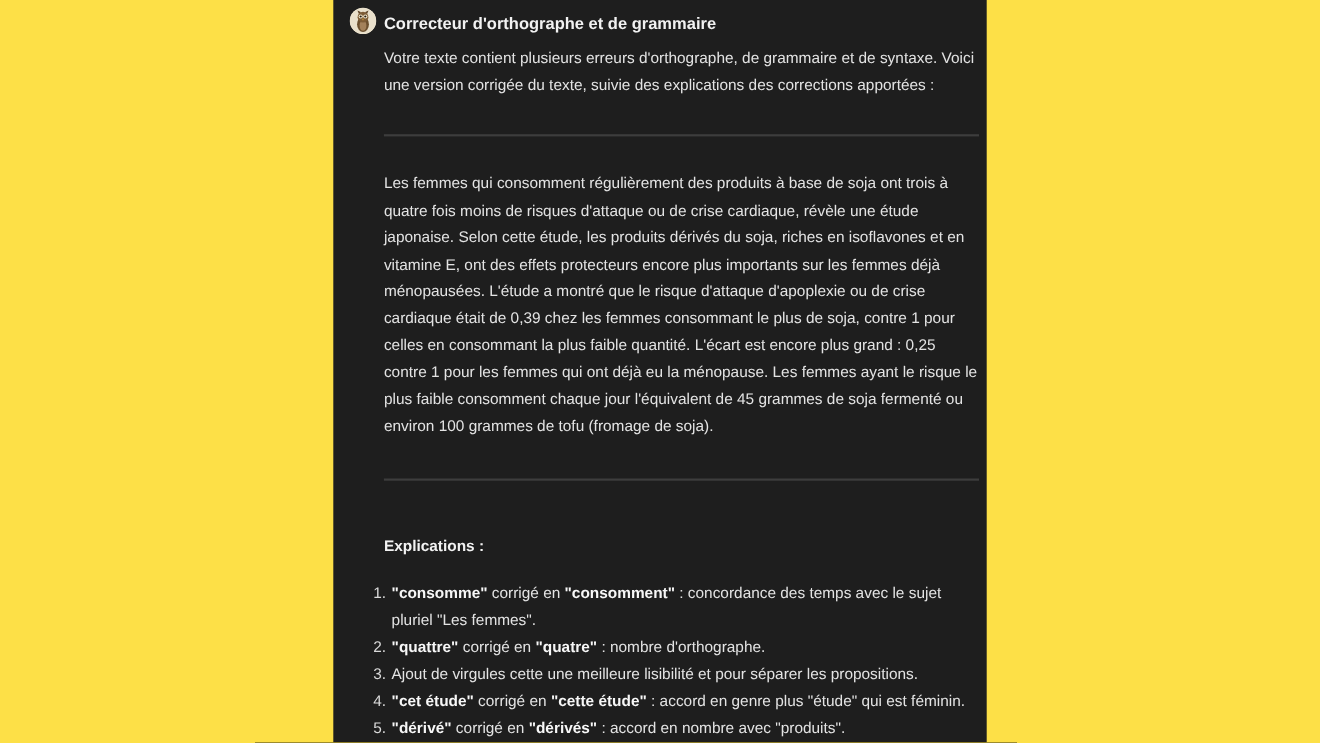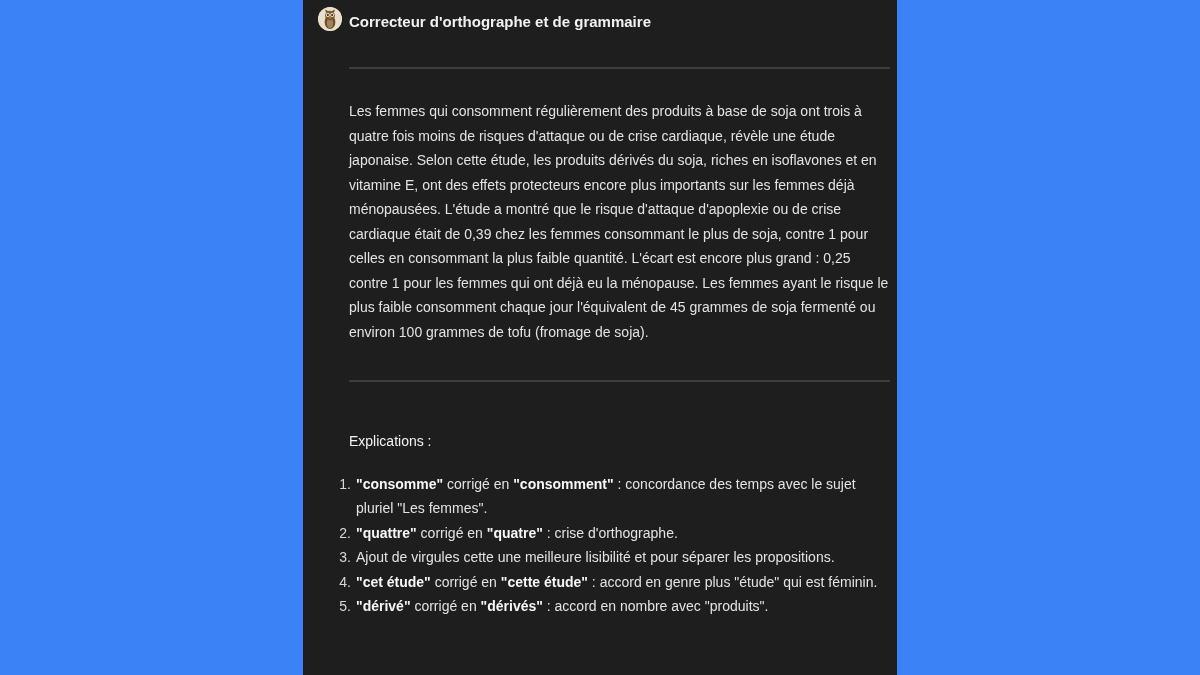--- a/index.html
+++ b/index.html
@@ -5,21 +5,21 @@
   html, body { margin: 0; padding: 0; }
   body {
     width: 1200px; height: 675px;
     background: #000;
     font-family: "Liberation Sans", sans-serif;
     overflow: hidden;
   }
   .stage {
     position: relative;
     width: 1200px; height: 675px;
-    background: #3b82f6;
+    background: #fde047;
     overflow: hidden;
   }
   .chat-column {
     position: absolute;
     left: 303px; top: 0;
     width: 594px; height: 675px;
     background: #1e1e1e;
     overflow: hidden;
   }
   .message {
@@ -51,21 +51,21 @@
   .intro { margin-top: 6px; }
   .hr {
     height: 0;
     border-top: 2px solid #3d3d3d;
   }
   .hr1 { margin-top: 33px; }
   .hr2 { margin-top: 36px; }
   .corrected { margin-top: 30px; }
   .heading {
     margin-top: 47px;
-    font-weight: normal;
+    font-weight: bold;
     color: #f2f2f2;
   }
   .olist { margin-top: 18px; }
   .li { display: flex; }
   .num {
     flex: none;
     width: 12px;
     margin-left: -10px;
     margin-right: 5px;
     text-align: right;
@@ -94,39 +94,40 @@
           <circle cx="9.9" cy="8" r="1" fill="#241a0e"></circle>
           <circle cx="14.1" cy="8" r="1" fill="#241a0e"></circle>
           <path d="M11 10 L13 10 L12 11.8 Z" fill="#c79136"></path>
           <path d="M9.5 21.5 L14.5 21.5 L14.5 22.5 L9.5 22.5 Z" fill="#4a3push0" opacity="0.0"></path>
         </svg>
       </div>
 
       <div class="content">
         <div class="author">Correcteur d'orthographe et de grammaire</div>
 
+        <p class="intro" style="margin:6px 0 0;">Votre texte contient plusieurs erreurs d'orthographe, de grammaire et de syntaxe. Voici une version corrigée du texte, suivie des explications des corrections apportées :</p>
 
         <div class="hr hr1"></div>
 
         <p class="corrected" style="margin-bottom:0;">Les femmes qui consomment régulièrement des produits à base de soja ont trois à quatre fois moins de risques d'attaque ou de crise cardiaque, révèle une étude japonaise. Selon cette étude, les produits dérivés du soja, riches en isoflavones et en vitamine E, ont des effets protecteurs encore plus importants sur les femmes déjà ménopausées. L'étude a montré que le risque d'attaque d'apoplexie ou de crise cardiaque était de 0,39 chez les femmes consommant le plus de soja, contre 1 pour celles en consommant la plus faible quantité. L'écart est encore plus grand : 0,25 contre 1 pour les femmes qui ont déjà eu la ménopause. Les femmes ayant le risque le plus faible consomment chaque jour l'équivalent de 45 grammes de soja fermenté ou environ 100 grammes de tofu (fromage de soja).</p>
 
         <div class="hr hr2"></div>
 
         <p class="heading" style="margin-bottom:0;">Explications :</p>
 
         <div class="olist">
 
           <div class="li">
             <span class="num">1.</span>
             <span class="li-text"><span class="b">"consomme"</span><span> corrigé en </span><span class="b">"consomment"</span><span> : concordance des temps avec le sujet pluriel "Les femmes".</span></span>
           </div>
 
           <div class="li">
             <span class="num">2.</span>
-            <span class="li-text"><span class="b">"quattre"</span><span> corrigé en </span><span class="b">"quatre"</span><span> : crise d'orthographe.</span></span>
+            <span class="li-text"><span class="b">"quattre"</span><span> corrigé en </span><span class="b">"quatre"</span><span> : nombre d'orthographe.</span></span>
           </div>
 
           <div class="li">
             <span class="num">3.</span>
             <span class="li-text"><span>Ajout de virgules cette une meilleure lisibilité et pour séparer les propositions.</span></span>
           </div>
 
           <div class="li">
             <span class="num">4.</span>
             <span class="li-text"><span class="b">"cet étude"</span><span> corrigé en </span><span class="b">"cette étude"</span><span> : accord en genre plus "étude" qui est féminin.</span></span>

